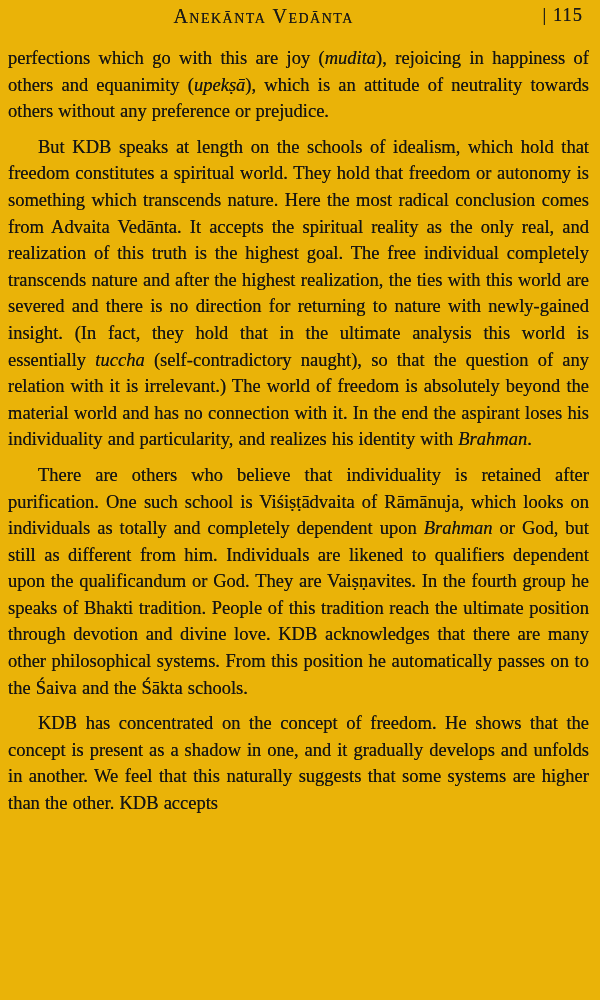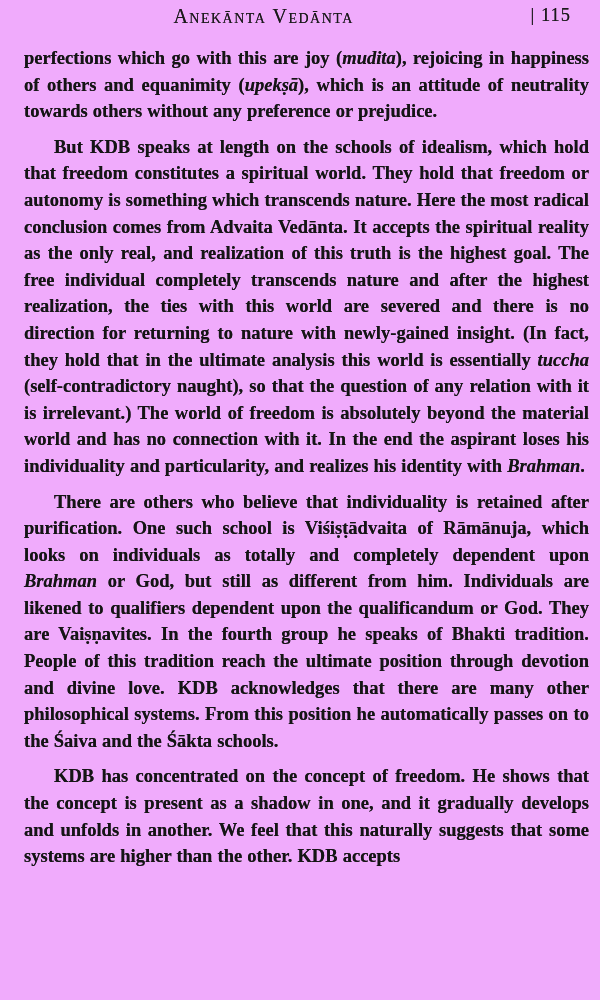--- a/index.html
+++ b/index.html
@@ -8,21 +8,21 @@
     width: 600px;
     height: 1000px;
     overflow: hidden;
     background: #ffffff;
   }
   .page {
     box-sizing: border-box;
     width: 600px;
     height: 1000px;
     padding: 5px 11px 4px 8px;
-    background: #f0abfc;
+    background: #eab308;
     color: #151515;
     font-family: "Liberation Serif", "DejaVu Serif", serif;
     text-shadow: 0 0 0.45px rgba(10,10,10,0.75);
   }
   .running-header {
     position: relative;
     height: 24px;
     margin-bottom: 16px;
   }
   .header-title {
@@ -31,36 +31,35 @@
     transform: translateX(-50%);
     top: 0;
     font-variant-caps: small-caps;
     font-size: 20px;
     letter-spacing: 1.5px;
     white-space: nowrap;
     color: #1a1a1a;
   }
   .page-label {
     position: absolute;
-    right: 18px;
+    right: 6px;
     top: 0;
     font-size: 18.5px;
     letter-spacing: 1px;
     color: #1a1a1a;
   }
   .page-body {
     font-size: 18.5px;
     line-height: 26.6px;
   }
   .para {
-    margin: 0 0 9px 16px;
+    margin: 0 0 9px 0;
     text-align: justify;
     text-justify: inter-word;
     word-spacing: 0.5px;
-    font-weight: bold;
   }
   .para.indent {
     text-indent: 30px;
   }
   .para:last-child {
     margin-bottom: 0;
   }
   .italic {
     font-style: italic;
   }

